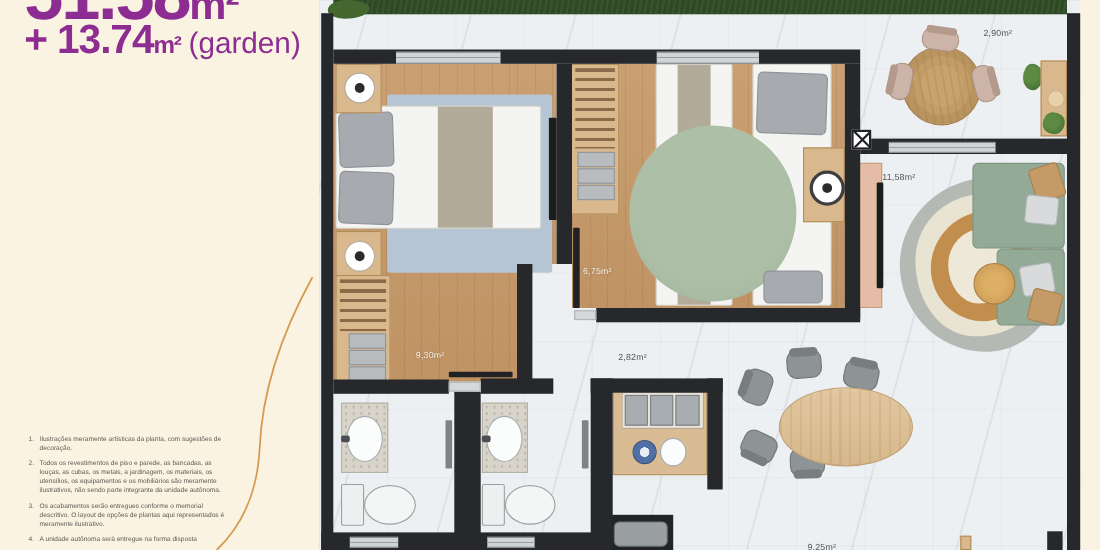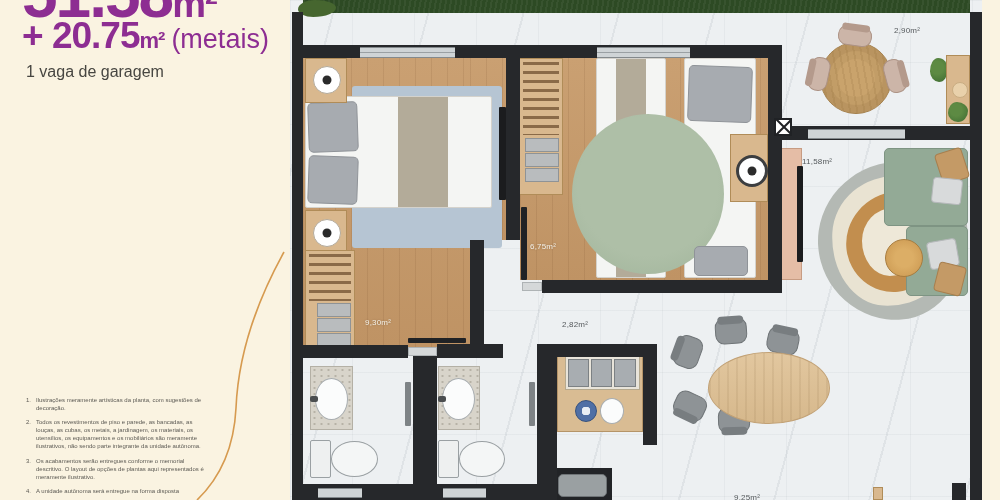--- a/index.html
+++ b/index.html
@@ -92,23 +92,22 @@
   .stove i{position:absolute;left:5px;top:6px;right:5px;bottom:3px;background:#9aa0a2;border:1px solid #6f7477;border-radius:5px;}
   .orug{position:absolute;}
   .al{position:absolute;font-size:8px;color:#55595c;letter-spacing:.2px;white-space:nowrap;}
   .al.light{color:#f4f1e8;text-shadow:0 0 2px rgba(90,60,30,.4);}
 </style>
 </head>
 <body>
 
 <div class="panel">
   <div class="big-num"><span>51.58</span><span class="unit">m²</span></div>
-  <div class="garden-line"><span>+ 20.75</span><span class="unit">m²</span><span class="suffix">(metais)</span></div>
+  <div class="garden-line"><span>+ 13.74</span><span class="unit">m²</span><span class="suffix">(garden)</span></div>
   <div class="features">
-    <div>1 vaga de garagem</div>
   </div>
   <div class="footnotes">
     <div class="fn">
         <span class="n">1.</span>
         <span class="t">Ilustrações meramente artísticas da planta, com sugestões de decoração.</span>
       </div>
     <div class="fn">
         <span class="n">2.</span>
         <span class="t">Todos os revestimentos de piso e parede, as bancadas, as louças, as cubas, os metais, a jardinagem, os materiais, os utensílios, os equipamentos e os mobiliários são meramente ilustrativos, não sendo parte integrante da unidade autônoma.</span>
       </div>
@@ -248,17 +247,17 @@
   <div class="thresh" style="left:118px;top:347px;width:29px;height:9px"></div>
   <div class="leaf" style="left:231px;top:207px;width:6px;height:73px"></div>
   <div class="thresh" style="left:232px;top:282px;width:20px;height:9px"></div>
   <div class="xbox" style="left:484px;top:118px">
       <i class="a"></i>
       <i class="b"></i>
     </div>
 
   <div class="al" style="left:604px;top:26px">2,90m²</div>
   <div class="al" style="left:512px;top:157px">11,58m²</div>
-  <div class="al light" style="left:75px;top:318px">9,30m²</div>
+  <div class="al light" style="left:88px;top:318px">9,30m²</div>
   <div class="al light" style="left:240px;top:242px">6,75m²</div>
   <div class="al" style="left:272px;top:320px">2,82m²</div>
   <div class="al" style="left:444px;top:493px">9,25m²</div>
 </div>
 
 </body></html>

